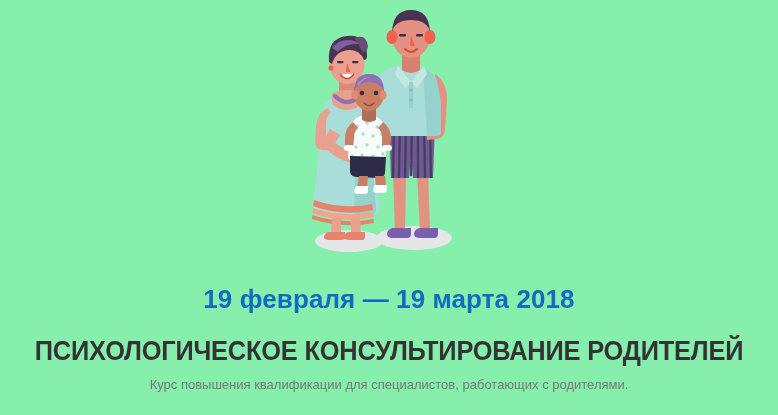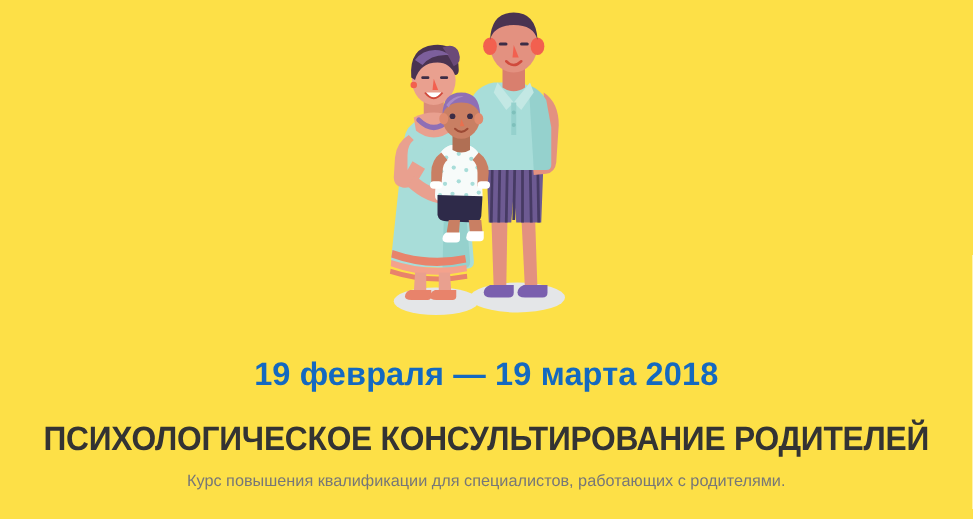--- a/index.html
+++ b/index.html
@@ -11,21 +11,21 @@
     width: 778px;
     height: 415px;
     font-family: "Liberation Sans", sans-serif;
     overflow: hidden;
     position: relative;
   }
   .page {
     width: 778px;
     height: 415px;
     position: relative;
-    background: #fde047;
+    background: #86efac;
   }
 
   
   .hero-illustration {
     position: absolute;
     left: 0;
     top: 4px;
     width: 778px;
     height: 260px;
     display: flex;

